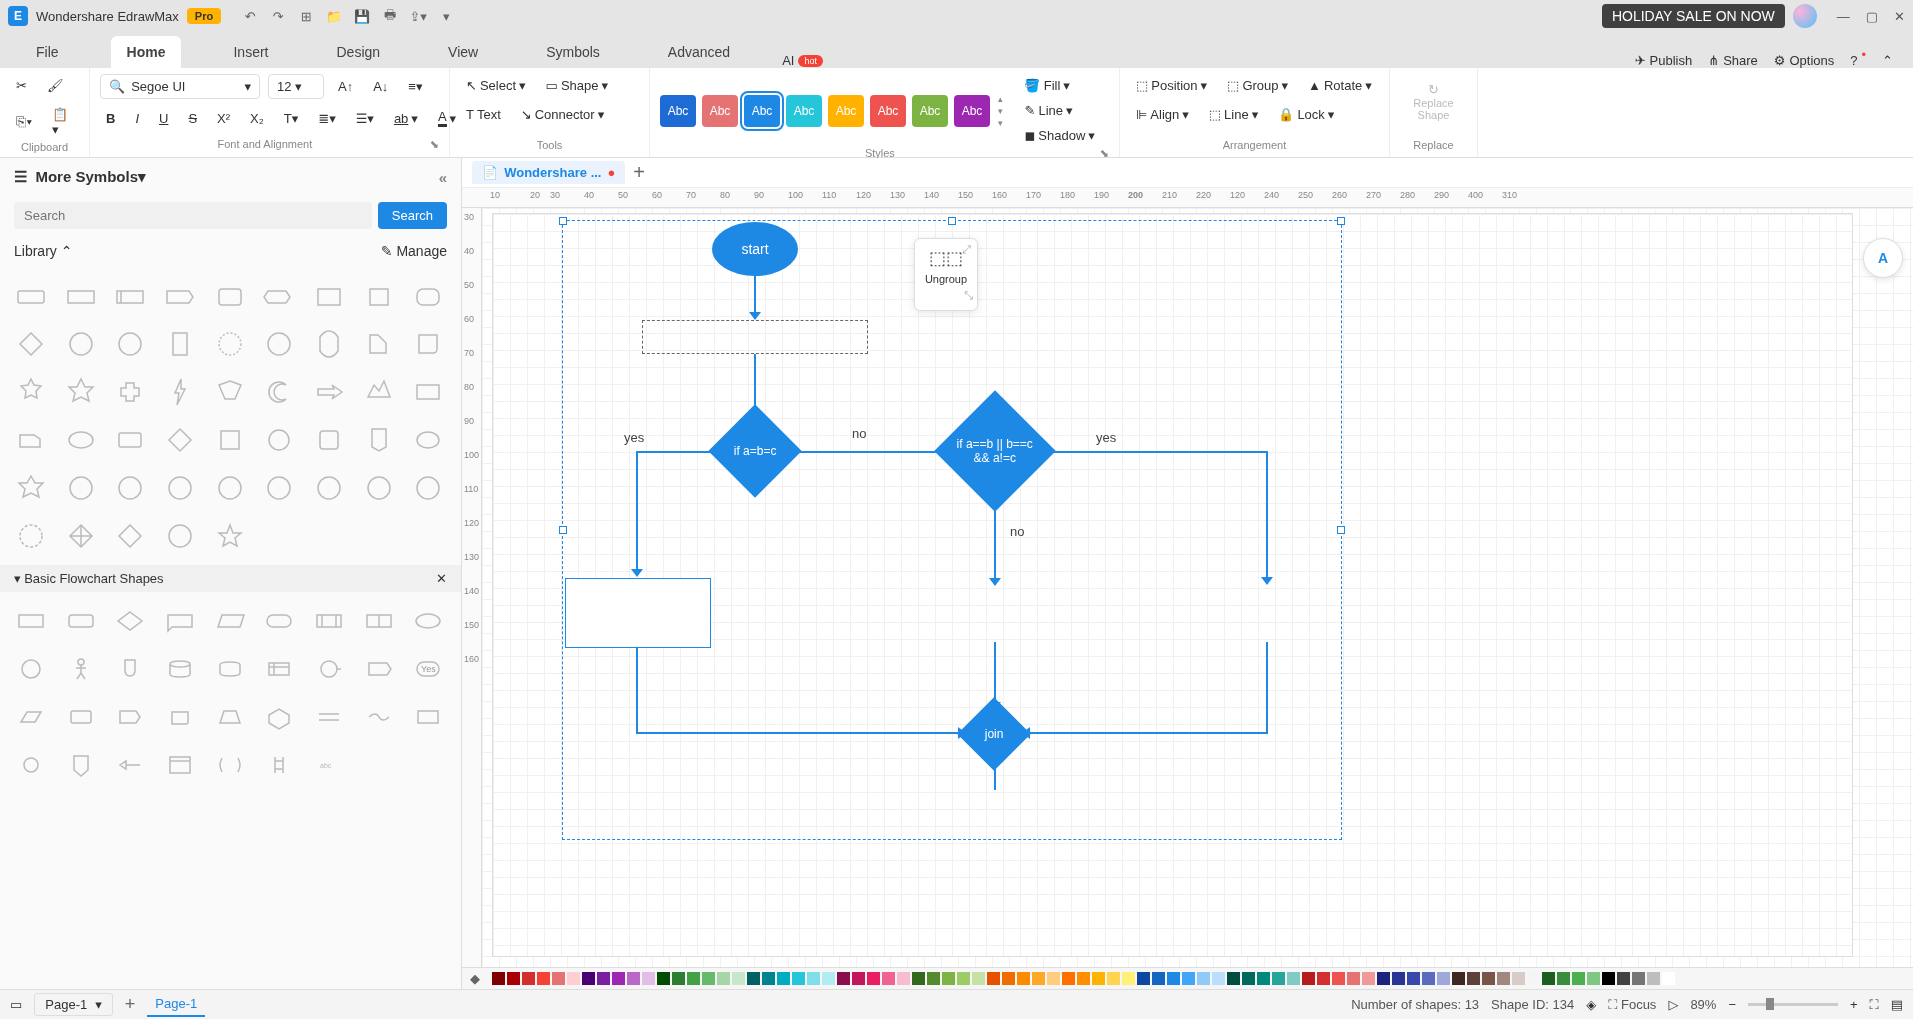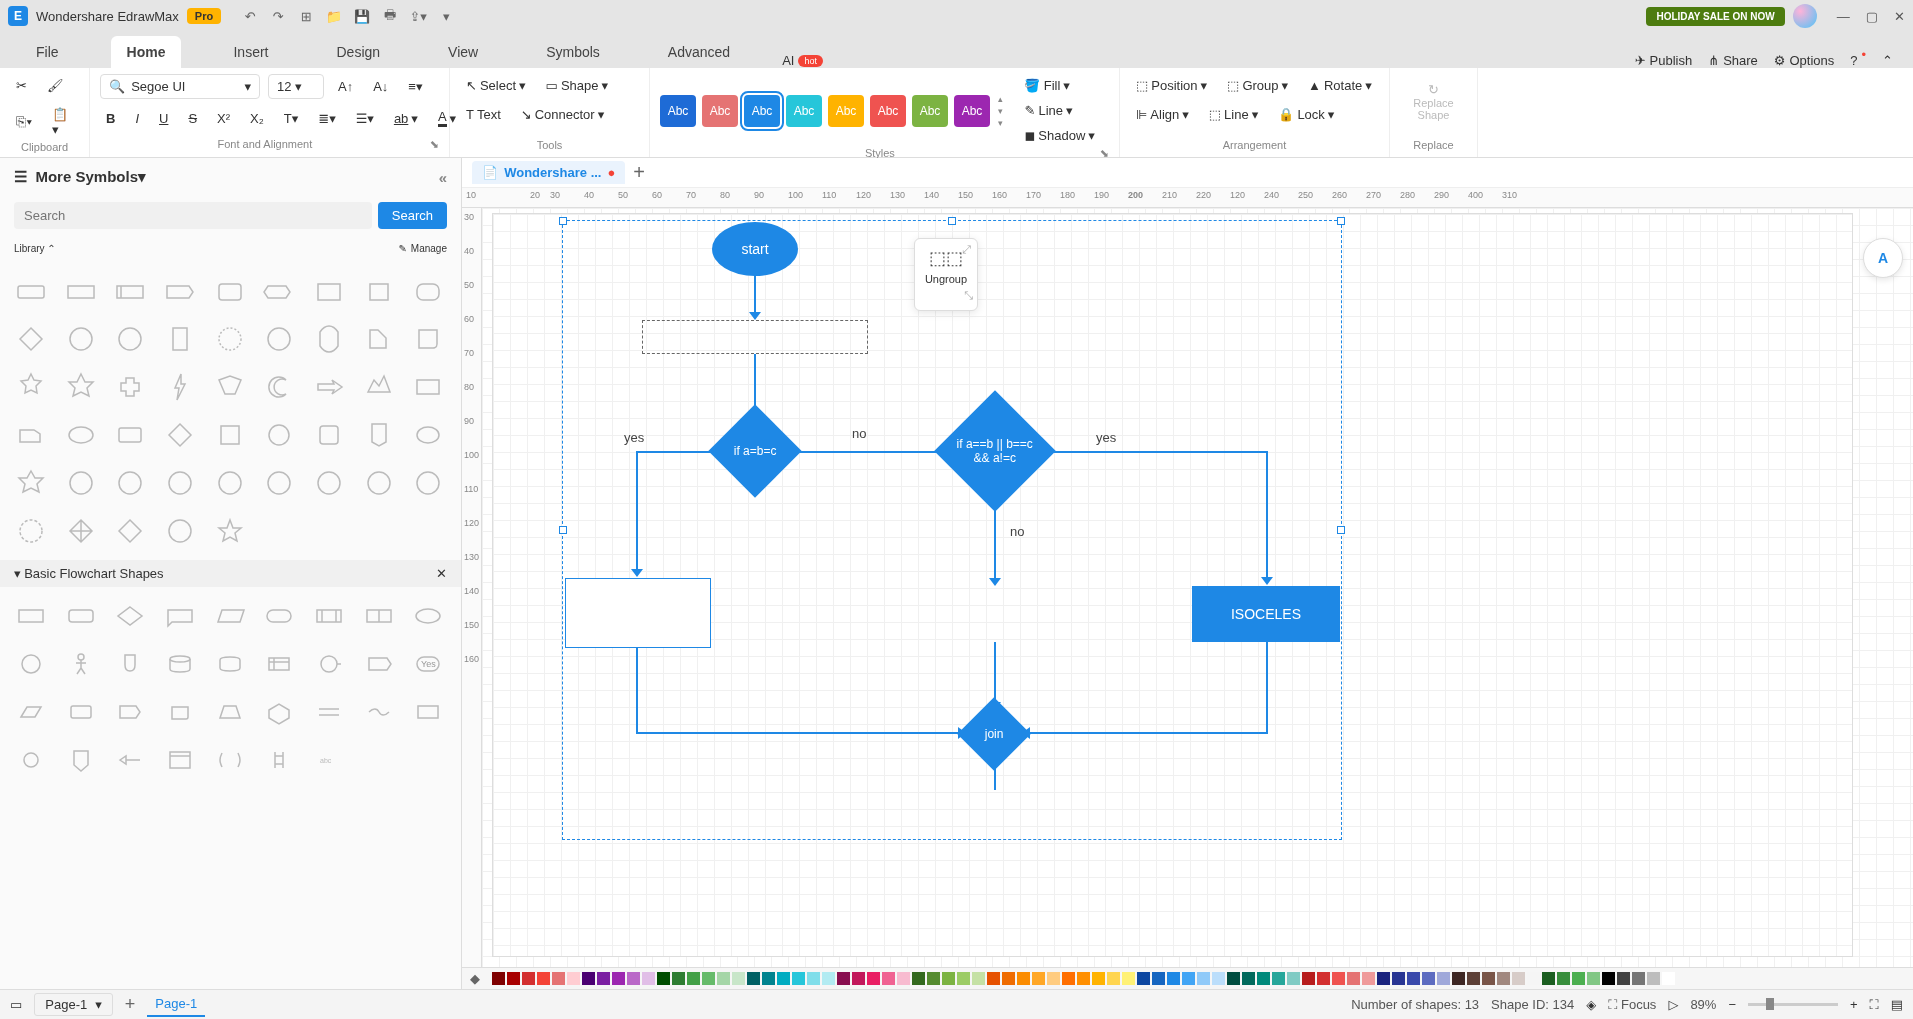--- a/index.html
+++ b/index.html
@@ -6,21 +6,21 @@
 body { width: 1913px; height: 1019px; background: #f8f8f8; overflow: hidden; display: flex; flex-direction: column; font-size: 13px; color: #333; }
 
 
 .titlebar { height: 32px; background: #e5e5e5; display: flex; align-items: center; padding: 0 8px; gap: 8px; }
 .titlebar .logo { width: 20px; height: 20px; background: #1e88e5; border-radius: 4px; display: flex; align-items: center; justify-content: center; color: #fff; font-weight: bold; font-size: 12px; }
 .titlebar .appname { font-size: 13px; color: #333; }
 .titlebar .pro-badge { background: #ffb300; color: #333; padding: 2px 8px; border-radius: 4px; font-size: 11px; font-weight: bold; }
 .titlebar .qat { display: flex; gap: 10px; margin-left: 12px; }
 .titlebar .qat .ico { width: 18px; height: 18px; display: flex; align-items: center; justify-content: center; color: #666; cursor: pointer; }
 .titlebar .spacer { flex: 1; }
-.titlebar .holiday { background: #4d7c0f; color: #fff; padding: 4px 10px; border-radius: 4px; font-size: 10px; font-weight: bold; }
+.titlebar .holiday { background: #404040; color: #fff; padding: 4px 10px; border-radius: 4px; font-size: 14px; font-weight: normal; }
 .titlebar .avatar { width: 24px; height: 24px; border-radius: 50%; background: radial-gradient(circle at 30% 30%, #ffb3d9, #4fc3f7); }
 .titlebar .winctl { display: flex; gap: 16px; margin-left: 12px; }
 .titlebar .winctl span { cursor: pointer; color: #555; }
 
 
 .menubar { height: 36px; background: #e5e5e5; display: flex; align-items: flex-end; padding: 0 20px; gap: 36px; }
 .menubar .tab { padding: 8px 16px; font-size: 14px; cursor: pointer; color: #444; }
 .menubar .tab.active { background: #fff; border-radius: 6px 6px 0 0; font-weight: bold; }
 .menubar .ai { display: flex; align-items: center; gap: 4px; }
 .menubar .hot { background: #f44336; color: #fff; padding: 1px 6px; border-radius: 8px; font-size: 9px; }
@@ -44,21 +44,21 @@
 
 .content { flex: 1; display: flex; overflow: hidden; }
 
 
 .leftpanel { width: 462px; background: #fafafa; border-right: 1px solid #ddd; display: flex; flex-direction: column; overflow: hidden; }
 .lp-head { display: flex; align-items: center; gap: 8px; padding: 10px 14px; font-weight: bold; font-size: 15px; }
 .lp-head .collapse { margin-left: auto; cursor: pointer; color: #888; }
 .lp-search { display: flex; padding: 6px 14px; gap: 6px; }
 .lp-search input { flex: 1; border: none; background: #f0f0f0; padding: 6px 10px; border-radius: 4px; font-size: 13px; }
 .lp-search button { background: #1e88e5; color: #fff; border: none; padding: 6px 14px; border-radius: 4px; cursor: pointer; font-size: 13px; }
-.lib-head { display: flex; align-items: center; padding: 8px 14px; font-size: 10px; }
+.lib-head { display: flex; align-items: center; padding: 8px 14px; font-size: 14px; }
 .lib-head .mg { margin-left: auto; display: flex; align-items: center; gap: 4px; cursor: pointer; }
 .shape-grid { padding: 8px 10px; display: grid; grid-template-columns: repeat(9, 1fr); gap: 6px; overflow-y: auto; }
 .shape-cell { width: 42px; height: 42px; display: flex; align-items: center; justify-content: center; cursor: pointer; }
 .shape-cell svg { width: 34px; height: 34px; stroke: #bbb; stroke-width: 1.5; fill: none; }
 .section-head { background: #f0f0f0; padding: 6px 14px; font-size: 13px; display: flex; align-items: center; }
 .section-head .x { margin-left: auto; cursor: pointer; }
 
 
 .canvasarea { flex: 1; display: flex; flex-direction: column; position: relative; background: #fff; }
 .tabbar { height: 30px; display: flex; align-items: center; padding: 0 10px; gap: 8px; border-bottom: 1px solid #eee; }
@@ -739,21 +739,21 @@
   <div class="canvasarea">
     <div class="tabbar">
       <div class="doctab">
         <span>📄</span>
         <span>Wondershare ...</span>
         <span class="dirty">●</span>
       </div>
       <span class="newtab">+</span>
     </div>
     <div class="ruler-h" id="ruler-h">
-        <span class="tick" style="left: 4px;">10</span>
+        <span class="tick" style="left: 28px;">10</span>
         <span class="tick" style="left: 68px;">20</span>
         <span class="tick" style="left: 88px;">30</span>
         <span class="tick" style="left: 122px;">40</span>
         <span class="tick" style="left: 156px;">50</span>
         <span class="tick" style="left: 190px;">60</span>
         <span class="tick" style="left: 224px;">70</span>
         <span class="tick" style="left: 258px;">80</span>
         <span class="tick" style="left: 292px;">90</span>
         <span class="tick" style="left: 326px;">100</span>
         <span class="tick" style="left: 360px;">110</span>
@@ -841,23 +841,20 @@
         <div class="fc-label" style="left:528px;top:316px">no</div>
 
         <div class="connector" style="left:556px;top:243px;width:230px;height:2px"></div>
         <div class="connector" style="left:784px;top:243px;width:2px;height:128px"></div>
         <div class="arrowhead" style="left:779px;top:369px;border-left:6px solid transparent;border-right:6px solid transparent;border-top:8px solid #1e88e5"></div>
 
         <div class="connector" style="left:512px;top:286px;width:2px;height:86px"></div>
         <div class="arrowhead" style="left:507px;top:370px;border-left:6px solid transparent;border-right:6px solid transparent;border-top:8px solid #1e88e5"></div>
 
 
-        <div class="fc process" style="left:710px;top:378px;width:148px;height:56px">
-            <span>ISOCELES</span>
-          </div>
 
         <div class="connector" style="left:154px;top:440px;width:2px;height:86px"></div>
         <div class="connector" style="left:154px;top:524px;width:324px;height:2px"></div>
         <div class="connector" style="left:512px;top:434px;width:2px;height:62px"></div>
         <div class="connector" style="left:784px;top:434px;width:2px;height:92px"></div>
         <div class="connector" style="left:546px;top:524px;width:240px;height:2px"></div>
         <div class="arrowhead" style="left:476px;top:519px;border-top:6px solid transparent;border-bottom:6px solid transparent;border-left:8px solid #1e88e5"></div>
         <div class="arrowhead" style="left:540px;top:519px;border-top:6px solid transparent;border-bottom:6px solid transparent;border-right:8px solid #1e88e5"></div>
         <div class="arrowhead" style="left:507px;top:494px;border-left:6px solid transparent;border-right:6px solid transparent;border-top:8px solid #1e88e5"></div>
 

